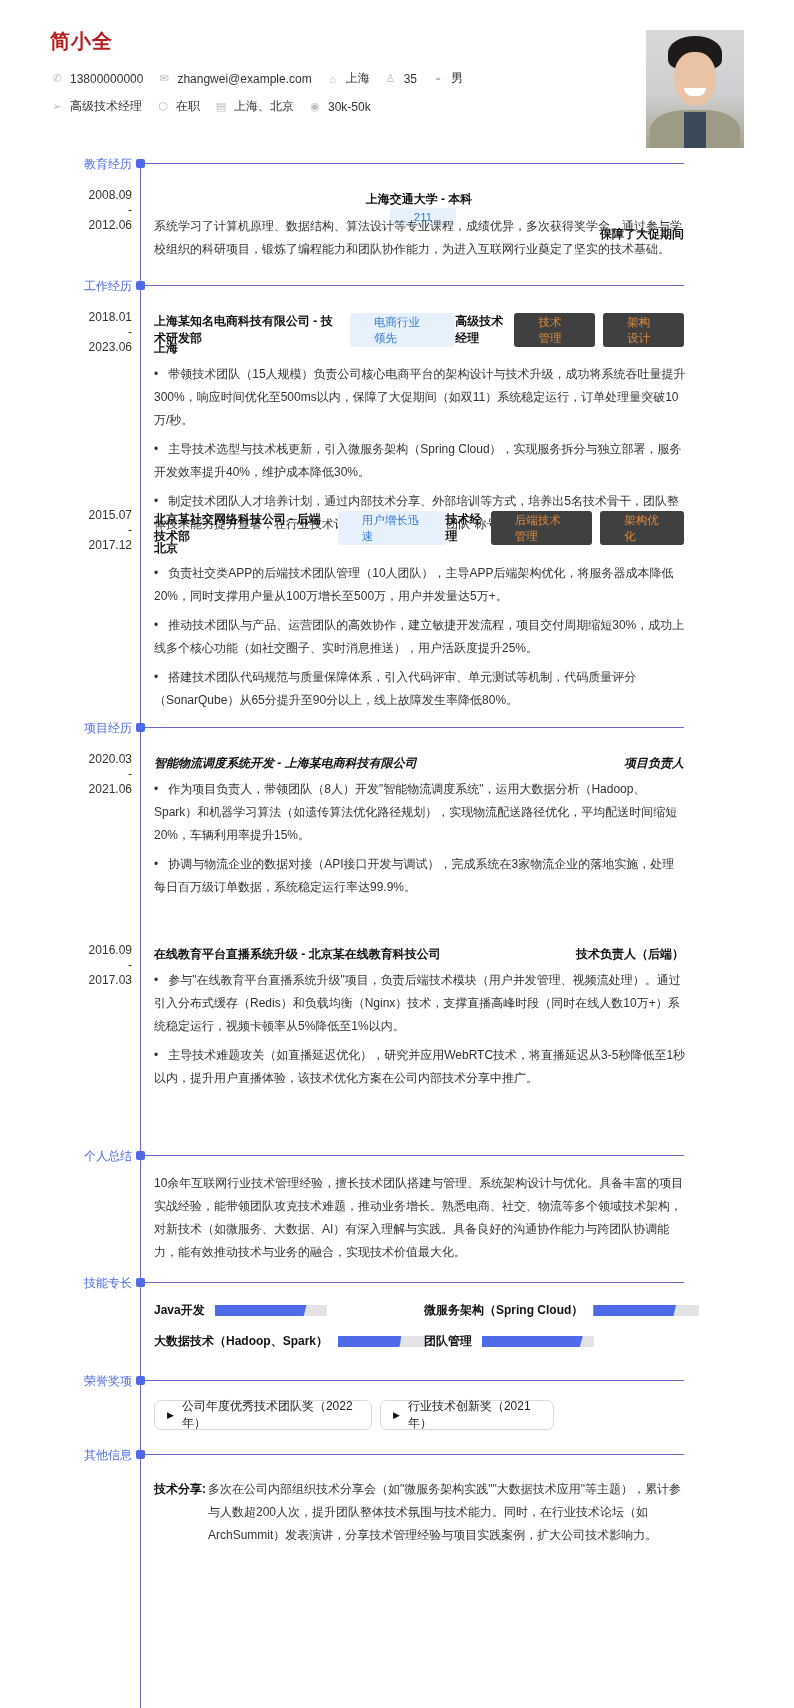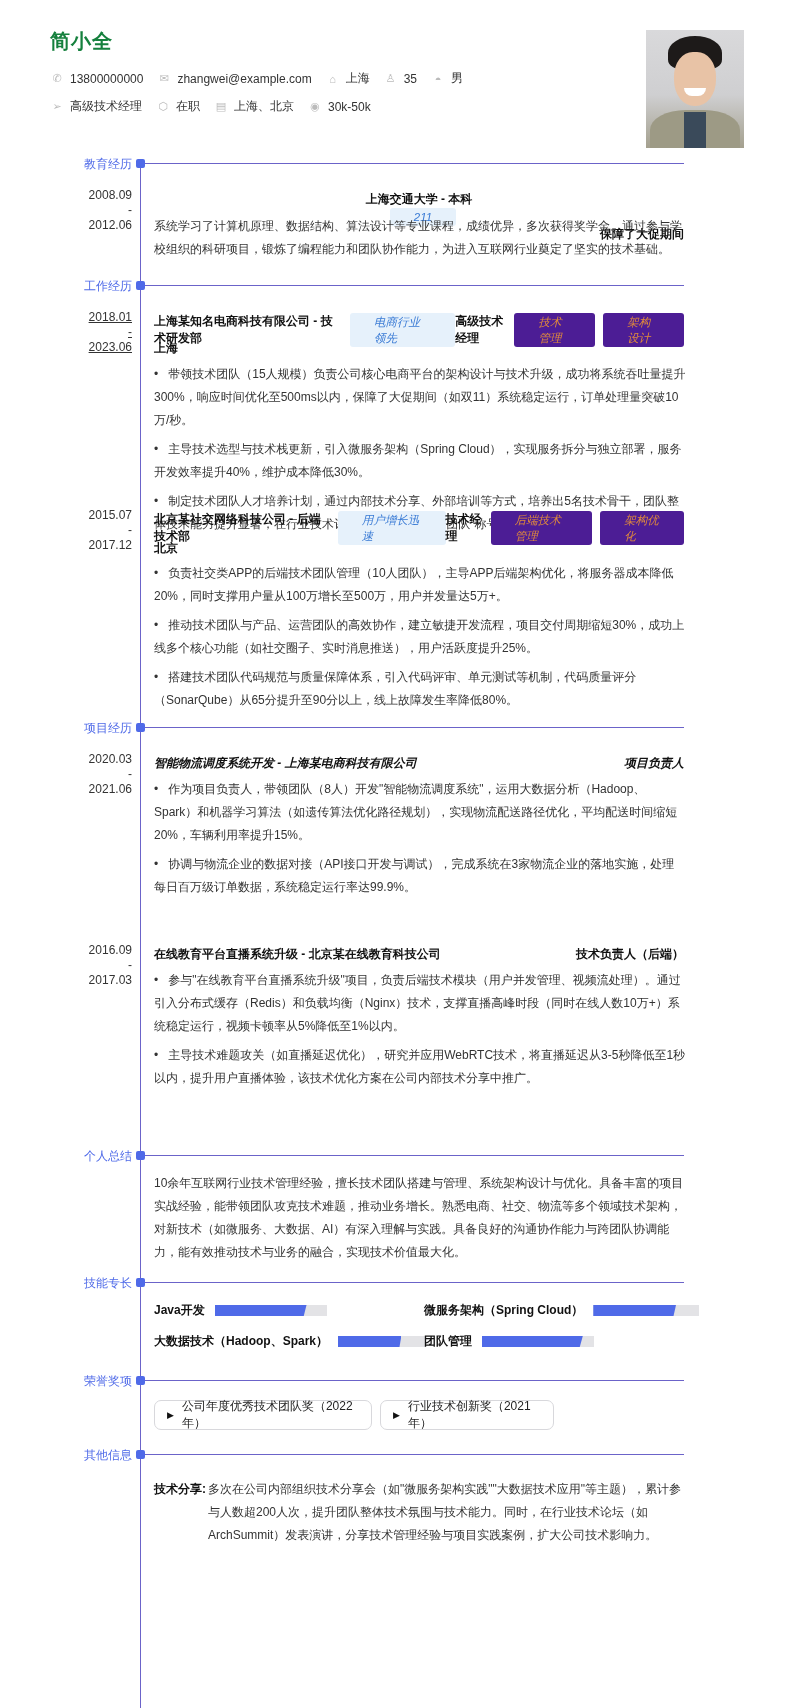--- a/index.html
+++ b/index.html
@@ -2,44 +2,44 @@
 <html><head>
 <meta charset="utf-8">
 <style>
   * { box-sizing: border-box; margin: 0; padding: 0; }
   body {
     width: 794px; height: 1708px; background: #ffffff;
     font-family: "Liberation Sans", "DejaVu Sans", sans-serif;
     color: #222; font-size: 12px; position: relative; overflow: hidden;
   }
   .header { position: absolute; left: 50px; top: 26px; width: 700px; height: 130px; }
-  .name { font-size: 20px; font-weight: bold; color: #15803d; position: absolute; left: 0; top: 2px; letter-spacing: 1px; }
+  .name { font-size: 20px; font-weight: bold; color: #b91c1c; position: absolute; left: 0; top: 2px; letter-spacing: 1px; }
   .info-row { position: absolute; left: 0; display: flex; align-items: center; font-size: 12px; color: #333; }
   .info-row.r1 { top: 44px; }
   .info-row.r2 { top: 72px; }
   .info-item { display: flex; align-items: center; margin-right: 14px; }
   .info-item .ic { width: 14px; height: 14px; margin-right: 6px; color: #bbb; font-size: 11px; display: inline-flex; align-items: center; justify-content: center; }
   .photo { position: absolute; left: 596px; top: 4px; width: 98px; height: 118px; background: linear-gradient(180deg,#d9d9db 0%,#cfcfd1 55%,#a4a08e 100%); overflow: hidden; }
   .photo .face { position: absolute; left: 28px; top: 22px; width: 42px; height: 54px; border-radius: 45% 45% 48% 48%; background: #e8c3a6; }
   .photo .hair { position: absolute; left: 22px; top: 6px; width: 54px; height: 34px; border-radius: 50% 50% 30% 30%; background: #1d1a19; }
   .photo .body { position: absolute; left: 4px; top: 80px; width: 90px; height: 50px; border-radius: 40% 40% 0 0; background: #9d9a85; }
   .photo .shirt { position: absolute; left: 38px; top: 82px; width: 22px; height: 40px; background: #3a4a5a; }
   .photo .smile { position: absolute; left: 38px; top: 58px; width: 22px; height: 8px; border-radius: 0 0 12px 12px; background: #fff; }
 
   .timeline-line { position: absolute; left: 140px; top: 160px; width: 1px; height: 1548px; background: #6b63c9; }
   .section-title { position: absolute; left: 62px; font-size: 12px; color: #4f6ae8; width: 70px; text-align: right; }
   .section-dot { position: absolute; left: 136px; width: 9px; height: 9px; border-radius: 2px; background: #4f6ae8; }
   .section-line { position: absolute; left: 145px; width: 539px; height: 1px; background: #6b63c9; }
 
   .date { position: absolute; left: 68px; width: 64px; text-align: right; font-size: 12px; color: #333; line-height: 15px; }
   .entry-head { position: absolute; left: 154px; width: 530px; display: flex; align-items: center; font-size: 12px; font-weight: bold; color: #111; }
   .entry-head .right { margin-left: auto; display: flex; align-items: center; }
-  .tag { display: inline-block; font-size: 11.5px; font-weight: normal; padding: 1px 24px; border-radius: 3px; margin-left: 8px; line-height: 16px; font-style: italic; }
+  .tag { display: inline-block; font-size: 11.5px; font-weight: normal; padding: 1px 24px; border-radius: 3px; margin-left: 8px; line-height: 16px; }
   .tag.blue { background: #e6f1fb; color: #3a7bd5; }
-  .tag.orange { background: #4c1d95; color: #e08a3c; margin-left: 8px; }
+  .tag.orange { background: #404040; color: #e08a3c; margin-left: 8px; }
   .loc { position: absolute; left: 154px; font-size: 12px; font-weight: bold; color: #111; }
   .para { position: absolute; left: 154px; width: 532px; font-size: 12px; color: #333; line-height: 23px; }
   .bullets { position: absolute; left: 154px; width: 532px; font-size: 12px; color: #333; line-height: 23px; list-style: none; }
   .bullets li { margin-bottom: 6px; }
   .bullets li::before { content: "•"; margin-right: 10px; color: #333; }
 
   .skill { position: absolute; display: flex; align-items: center; font-size: 12px; font-weight: bold; color: #111; }
   .bar { height: 11px; background: #e3e3e6; position: relative; margin-left: 10px; }
   .bar .fill { position: absolute; left: 0; top: 0; height: 11px; background: #4f6ae8; clip-path: polygon(0 0, 100% 0, 97% 100%, 0 100%); }
 
@@ -119,21 +119,21 @@
   <span>上海交通大学 - 本科</span>
   <span class="tag blue">211</span>
   <span class="right">保障了大促期间</span>
 </div>
 <div class="para" style="top:215px;">系统学习了计算机原理、数据结构、算法设计等专业课程，成绩优异，多次获得奖学金。通过参与学校组织的科研项目，锻炼了编程能力和团队协作能力，为进入互联网行业奠定了坚实的技术基础。</div>
 
 <div class="section-title" style="top:278px;">工作经历</div>
 <div class="section-dot" style="top:281px;"></div>
 <div class="section-line" style="top:285px;"></div>
 
-<div class="date" style="top:310px;text-decoration:underline;">
+<div class="date" style="top:310px;">
   <div>2018.01</div>
     <div>-</div>
     <div>2023.06</div>
 </div>
 <div class="entry-head" style="top:313px;">
   <span>上海某知名电商科技有限公司 - 技术研发部</span>
   <span class="tag blue">电商行业领先</span>
   <span class="right">
     <span>高级技术经理</span>
     <span class="tag orange">技术管理</span>

